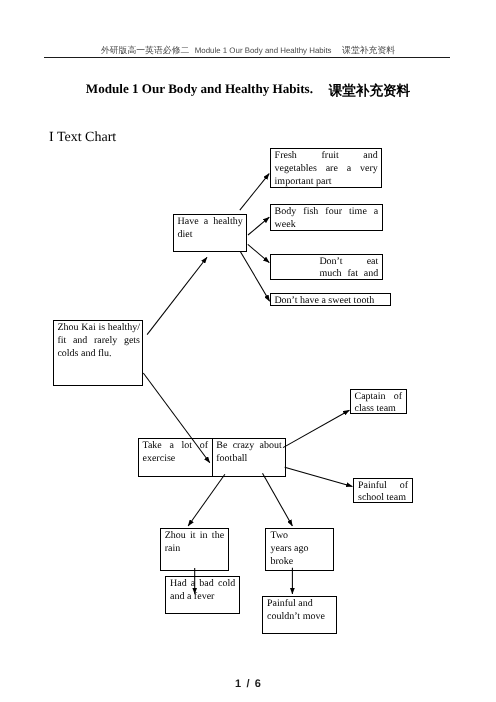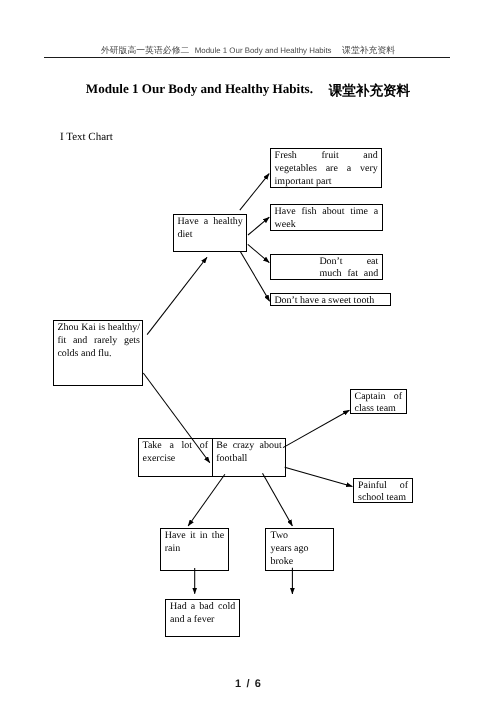--- a/index.html
+++ b/index.html
@@ -45,22 +45,22 @@
     text-align: center;
     font-weight: bold;
     font-size: 13.1px;
     line-height: 16px;
     white-space: pre;
   }
   .doc-title .gap { display: inline-block; width: 15.7px; }
   .doc-title .cjk { font-size: 13.6px; position: relative; top: 1.3px; }
 
   .section-label {
-    position: absolute; left: 60px; top: 102.8px;
-    font-size: 11px;
+    position: absolute; left: 49px; top: 102.8px;
+    font-size: 14px;
     line-height: 11.5px;
   }
 
   
   .chart { position: absolute; left: 0; top: 0; width: 443px; height: 702px; }
 
   .nbox {
     position: absolute;
     border: 1.15px solid #000;
     box-sizing: border-box;
@@ -99,32 +99,33 @@
     <span class="hdr-text"><span class="cjk">外研版高一英语必修二</span><span class="g1"></span><span>Module 1 Our Body and Healthy Habits</span><span class="g2"></span><span class="cjk">课堂补充资料</span></span>
     <div class="hdr-rule"></div>
   </div>
 
   <div class="doc-title"><span>Module 1 Our Body and Healthy Habits.</span><span class="gap"></span><span class="cjk">课堂补充资料</span></div>
 
   <div class="section-label">I Text Chart</div>
 
   <div class="chart">
     <div class="nbox jst" style="left:270px;top:119.2px;width:112.4px;height:39.5px;">Fresh fruit and vegetables are a very important part</div>
-    <div class="nbox jst" style="left:270px;top:175px;width:112.9px;height:26.5px;">Have fish about time a week</div>
+    <div class="nbox jst" style="left:270px;top:175px;width:112.9px;height:26.5px;">Body fish four time a week</div>
     <div class="nbox jst" style="left:270.4px;top:224.5px;width:112.5px;height:26px;padding-left:48px;">Don’t eat much fat and sugar</div>
     <div class="nbox lft" style="left:269.8px;top:263.8px;width:121.2px;height:13.2px;text-align:right;">Don’t have a sweet tooth</div>
     <div class="nbox jst" style="left:172.9px;top:185.4px;width:74.4px;height:37.8px;">Have a healthy diet</div>
     <div class="nbox jst" style="left:52.5px;top:291.2px;width:90.5px;height:65.4px;padding-left:3.9px;padding-right:2px;">Zhou Kai is healthy/ fit and rarely gets colds and flu.</div>
     <div class="nbox jst" style="left:137.9px;top:408.9px;width:74.8px;height:38.7px;">Take a lot of exercise</div>
     <div class="nbox jst" style="left:212.7px;top:408.9px;width:73.7px;height:38.7px;border-left:none;">Be crazy about football</div>
     <div class="nbox jst" style="left:349.9px;top:359.5px;width:56.8px;height:25.4px;">Captain of class team</div>
     <div class="nbox jst" style="left:353.4px;top:448.5px;width:59.2px;height:25.4px;">Painful of school team</div>
-    <div class="nbox jst" style="left:160.1px;top:499.2px;width:68.6px;height:42.5px;">Have it in the rain</div>
+    <div class="nbox jst" style="left:160.1px;top:499.2px;width:68.6px;height:42.5px;">Zhou it in the rain</div>
     <div class="nbox lft" style="left:264.9px;top:499.2px;width:69.1px;height:42.5px;padding-left:4.58px;padding-right:22px;">Two years ago broke arm</div>
-    <div class="nbox jst" style="left:165.4px;top:570px;width:74.4px;height:38.2px;">Had a bad cold and a fever</div>
+    <div class="nbox jst" style="left:165.4px;top:547px;width:74.4px;height:38.2px;">Had a bad cold and a fever</div>
+    <div class="nbox lft" style="left:262.4px;top:567.3px;width:74.9px;height:38.2px;">Painful and couldn’t move</div>
 
     <svg class="arrows" viewBox="0 0 496 702">
       <defs>
         <marker id="ah" markerWidth="6.6" markerHeight="5.0" refX="6.3" refY="2.5" orient="auto" markerUnits="userSpaceOnUse">
           <path d="M0,0 L6.6,2.5 L0,5.0 z" fill="#000"></path>
         </marker>
       </defs>
       <g stroke="#000" stroke-width="1.05" fill="none" marker-end="url(#ah)" shape-rendering="geometricPrecision">
         <line x1="239.8" y1="181.2" x2="269.2" y2="144.6"></line>
         <line x1="248" y1="206" x2="269.3" y2="188.2"></line>

